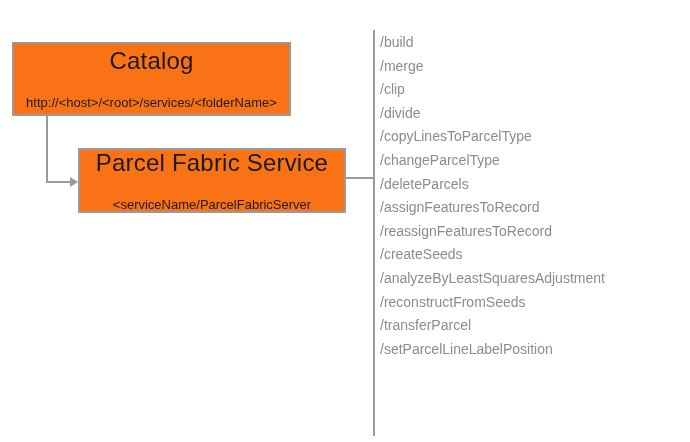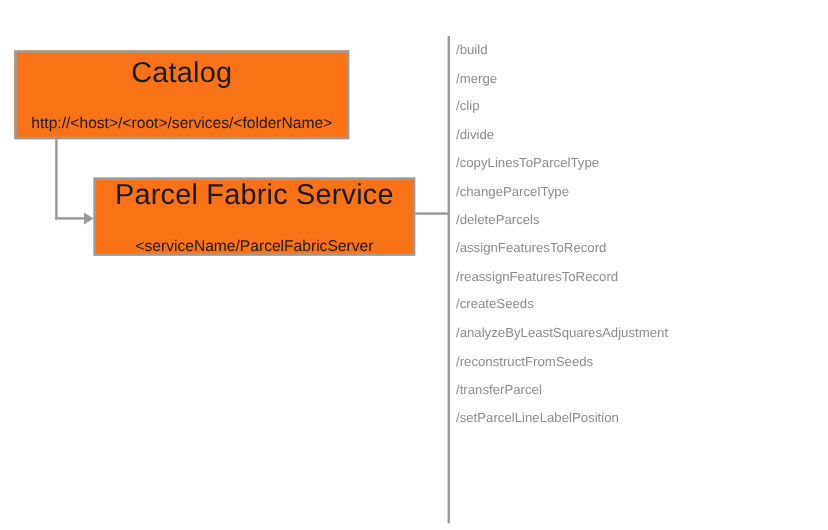--- a/index.html
+++ b/index.html
@@ -107,21 +107,21 @@
   #ops-list {
     position: absolute;
     left: 380px;
     top: 31px;
     width: 306px;
     margin: 0;
     padding: 0;
     list-style: none;
   }
   #ops-list li {
-    font-size: 11px;
+    font-size: 14px;
     line-height: 23.6px;
     color: #8c8c8c;
     white-space: nowrap;
   }
 </style>
 </head>
 <body>
 
 <div id="canvas">
 

